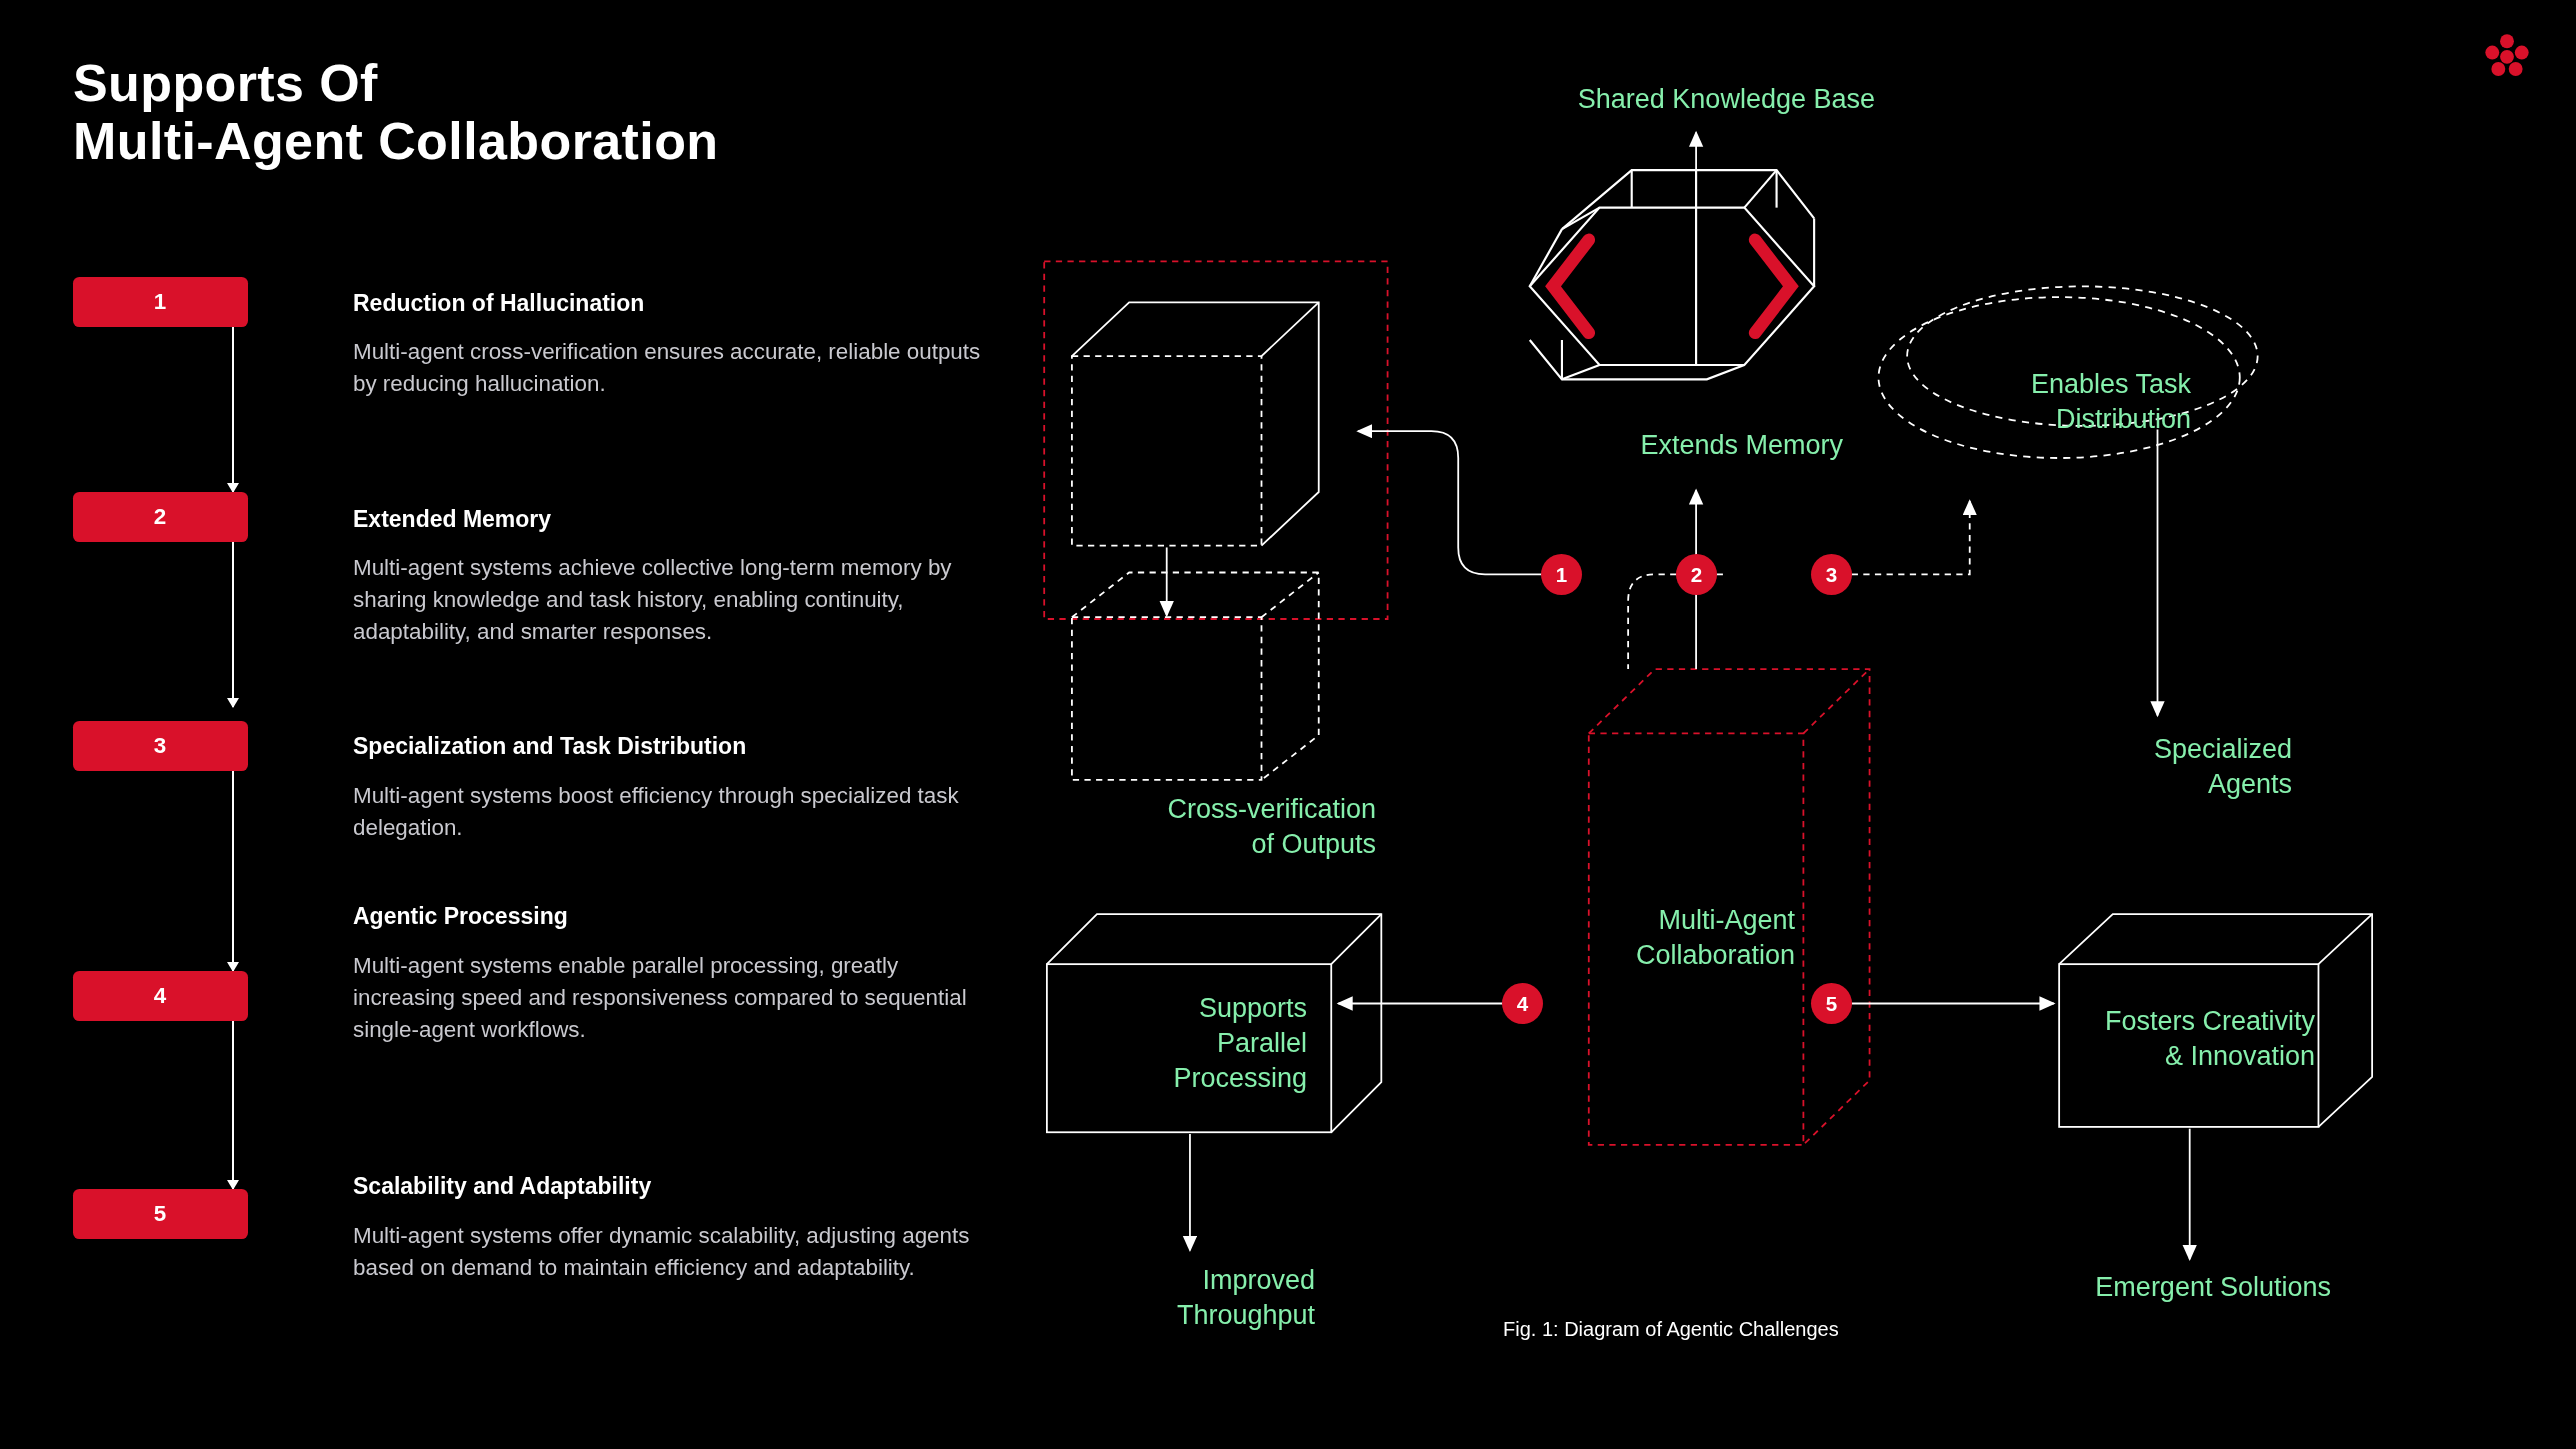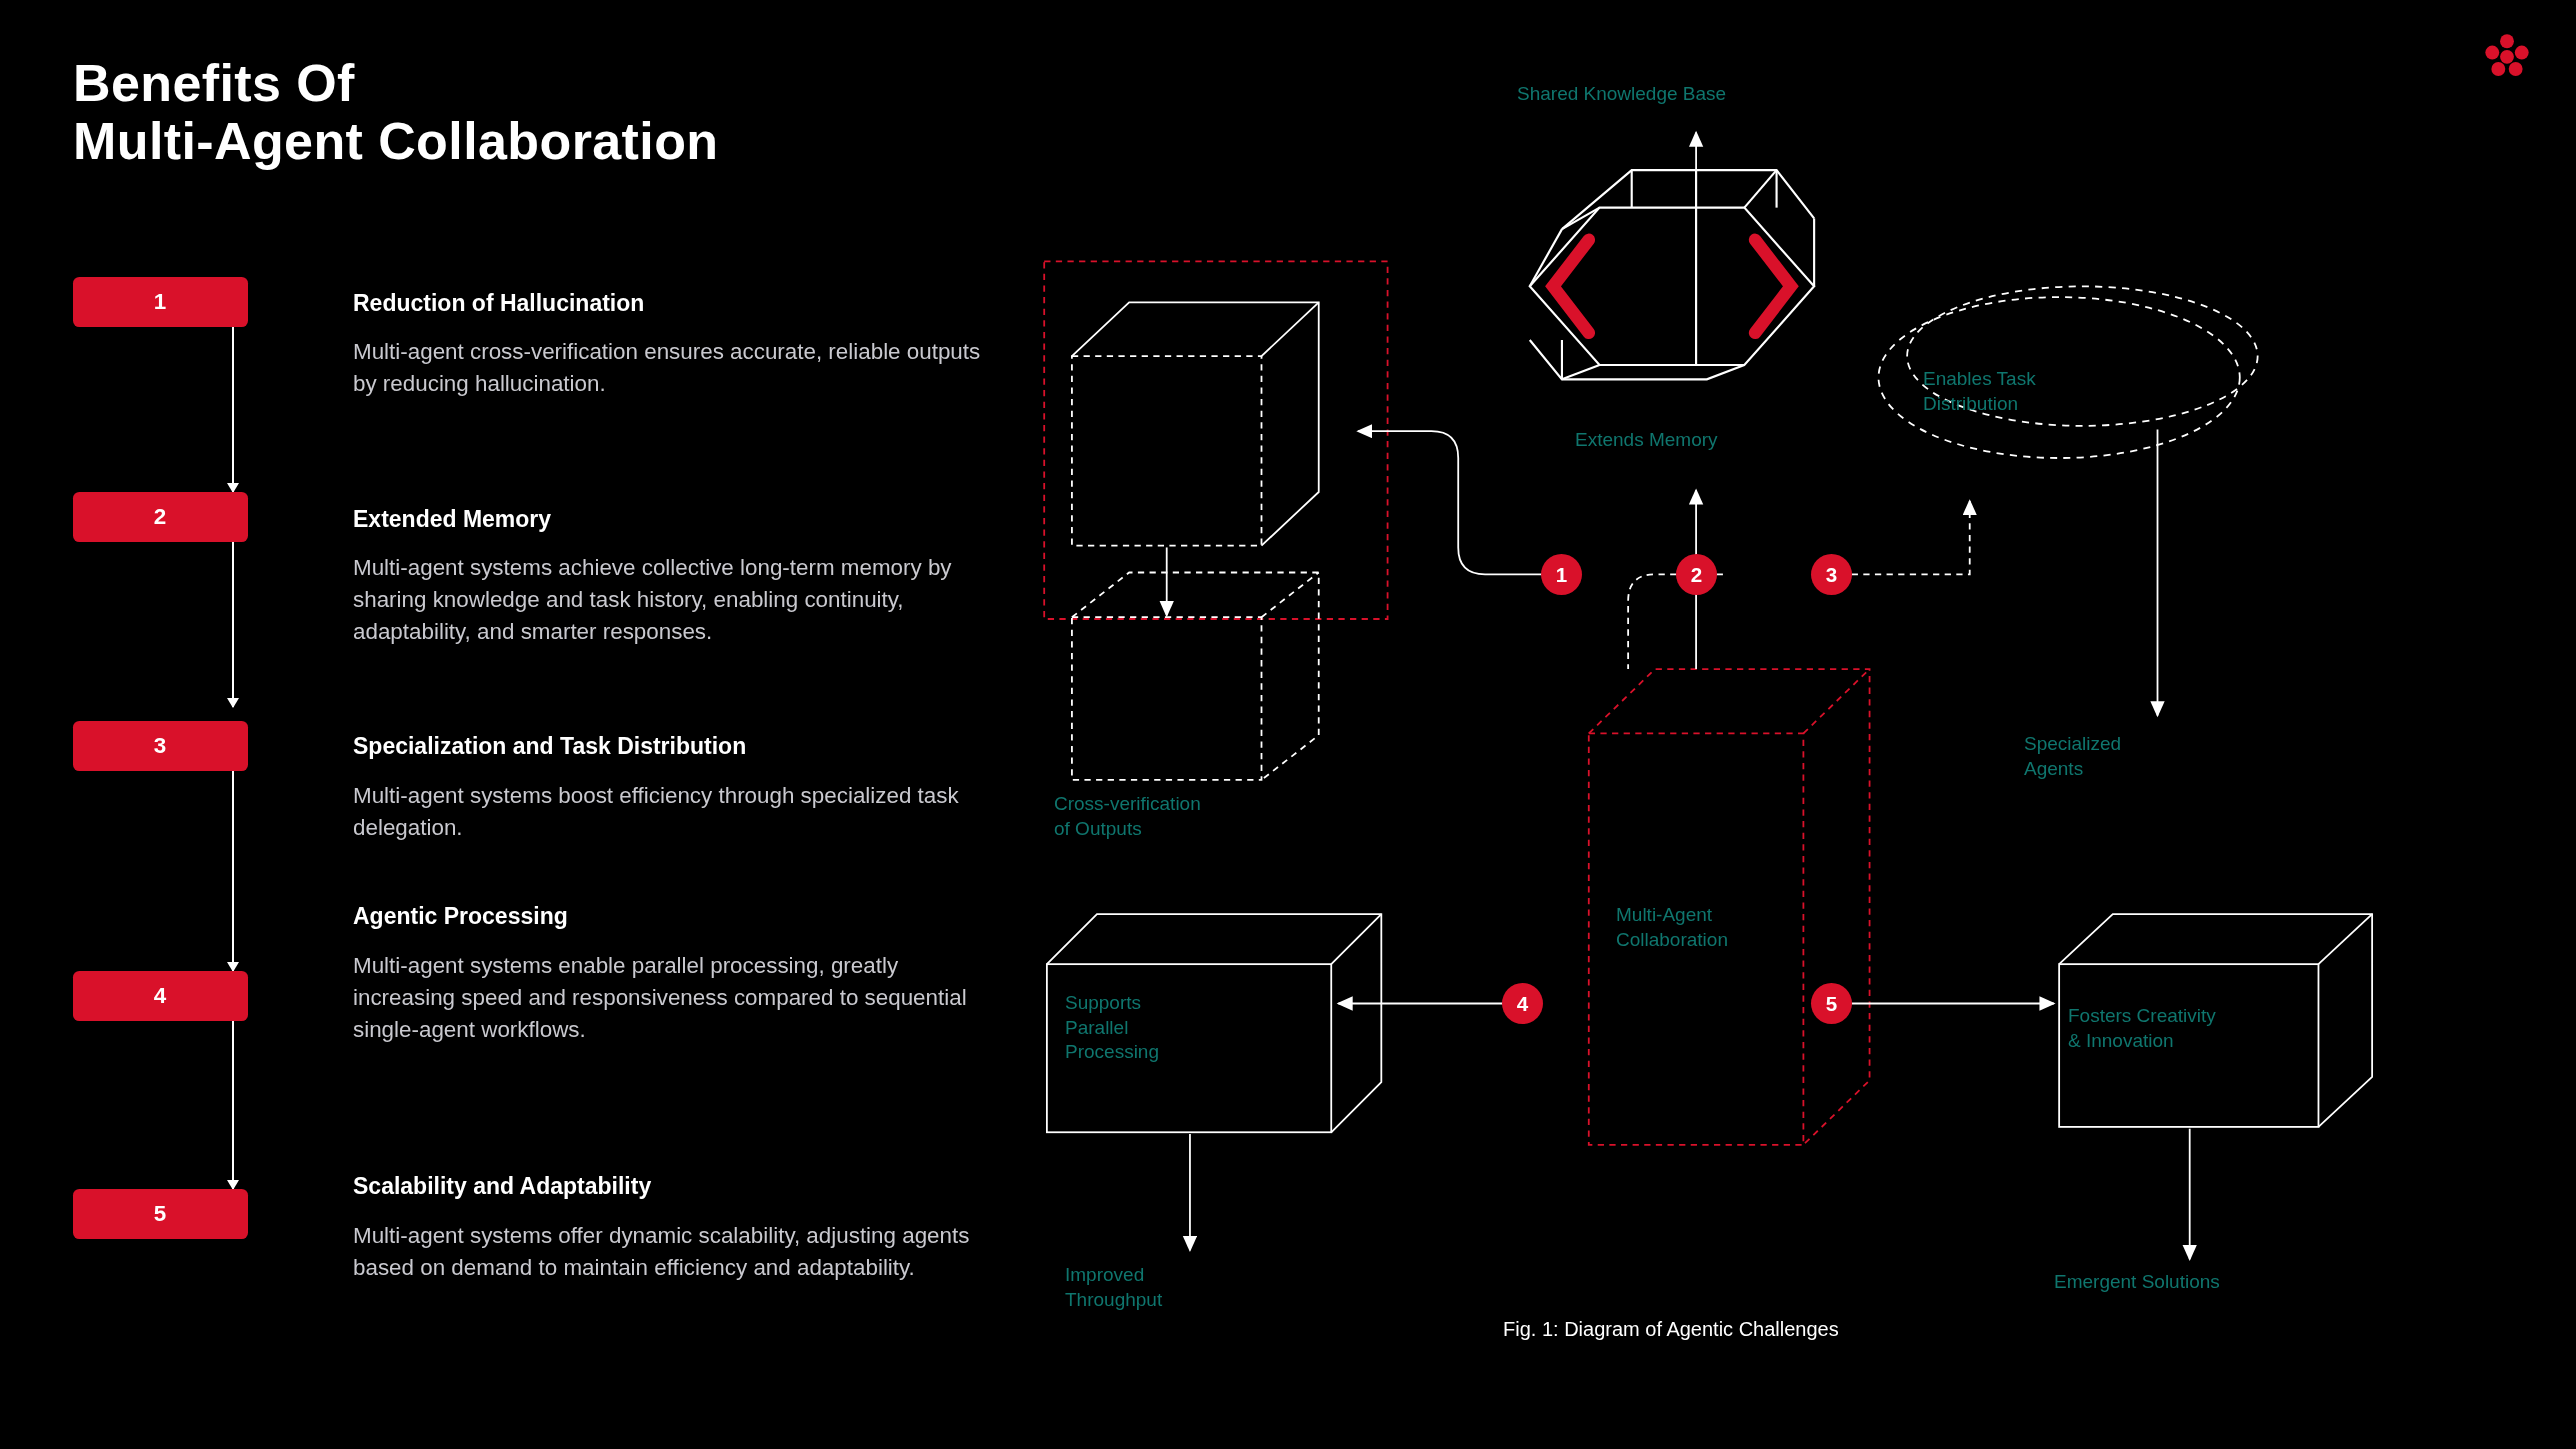--- a/index.html
+++ b/index.html
@@ -99,24 +99,24 @@
     top: 0;
     width: 1547px;
     height: 1449px;
   }
   .diagram svg {
     position: absolute;
     left: 0; top: 0;
   }
   .dlabel {
     position: absolute;
-    text-align: left;
-    font-size: 19px;
+    text-align: right;
+    font-size: 27px;
     line-height: 1.3;
-    color: #0f766e;
+    color: #86efac;
     white-space: pre-line;
   }
   .numnode {
     position: absolute;
     width: 41px;
     height: 41px;
     border-radius: 50%;
     background: #d9112a;
     color: #ffffff;
     font-size: 20.6px;
@@ -146,21 +146,21 @@
 
   <svg class="logo" viewBox="0 0 60 60">
     <circle cx="30" cy="13" r="8" fill="#d9112a"></circle>
     <circle cx="13" cy="26" r="8" fill="#d9112a"></circle>
     <circle cx="47" cy="26" r="8" fill="#d9112a"></circle>
     <circle cx="20" cy="45" r="8" fill="#d9112a"></circle>
     <circle cx="40" cy="45" r="8" fill="#d9112a"></circle>
     <circle cx="30" cy="31" r="8" fill="#d9112a"></circle>
   </svg>
 
-  <div class="title"><span>Benefits Of</span>
+  <div class="title"><span>Supports Of</span>
 <span>Multi-Agent Collaboration</span></div>
 
   <div class="steps">
 
     <div class="connector" style="top:50px;height:165px;">
       <div class="arrow"></div>
     </div>
     <div class="connector" style="top:265px;height:165px;">
       <div class="arrow"></div>
     </div>

